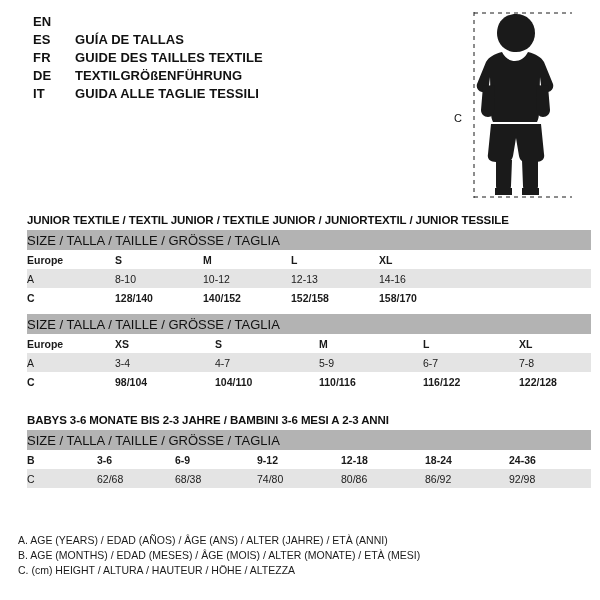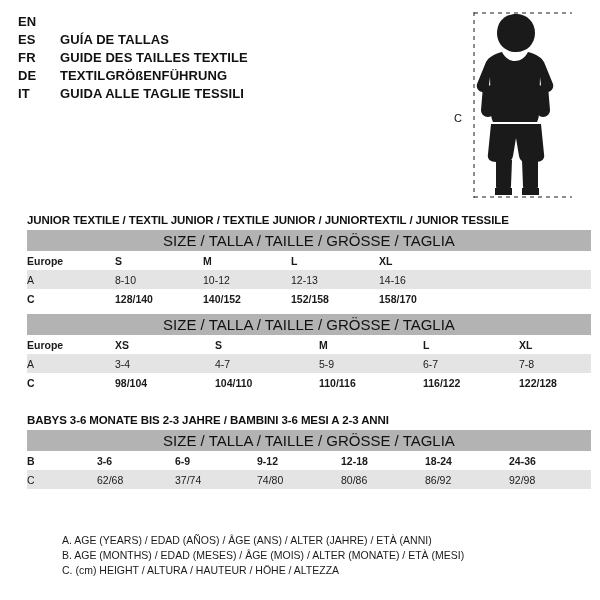--- a/index.html
+++ b/index.html
@@ -26,20 +26,21 @@
   .header {
     position: absolute;
     left: 18px;
     top: 14px;
     width: 300px;
   }
   .hdr-row {
     display: flex;
     align-items: baseline;
     margin-bottom: 3px;
+    margin-left: 15px;
   }
   .hdr-lang {
     width: 42px;
     font-size: 13px;
     font-weight: bold;
     letter-spacing: 0.2px;
     color: #111;
   }
   .hdr-title {
     font-size: 13px;
@@ -89,39 +90,38 @@
   }
   table.size-table td {
     font-size: 10.5px;
     color: #1a1a1a;
     padding: 2px 0 2px 0;
     vertical-align: middle;
     height: 15px;
   }
   tr.hdr-band td {
     background: #b3b3b3;
-    font-size: 15px;
+    font-size: 13px;
     color: #111;
     height: 16px;
-    text-align: center;
   }
   tr.shaded td { background: #e4e4e4; }
   tr.plain td { background: #ffffff; font-weight: bold; }
   .cell-pad { padding-left: 4px; }
 
   
   .footnotes {
     position: absolute;
     left: 18px;
     width: 564px;
     font-size: 10.5px;
     line-height: 1.45;
     color: #1a1a1a;
   }
-  .footnotes div { white-space: nowrap; margin-left: 44px; }
+  .footnotes div { white-space: nowrap; }
 </style>
 </head>
 <body>
 
 <div class="page">
 
   <div class="header">
     <div class="hdr-row">
       <div class="hdr-lang">EN</div>
     </div>
@@ -280,21 +280,21 @@
           <td>3-6</td>
           <td>6-9</td>
           <td>9-12</td>
           <td>12-18</td>
           <td>18-24</td>
           <td>24-36</td>
         </tr>
         <tr class="shaded">
           <td class="cell-pad">C</td>
           <td>62/68</td>
-          <td>37/74</td>
+          <td>68/38</td>
           <td>74/80</td>
           <td>80/86</td>
           <td>86/92</td>
           <td>92/98</td>
         </tr>
       </tbody>
     </table>
   </div>
 
   <div class="footnotes" style="top:533px;">

